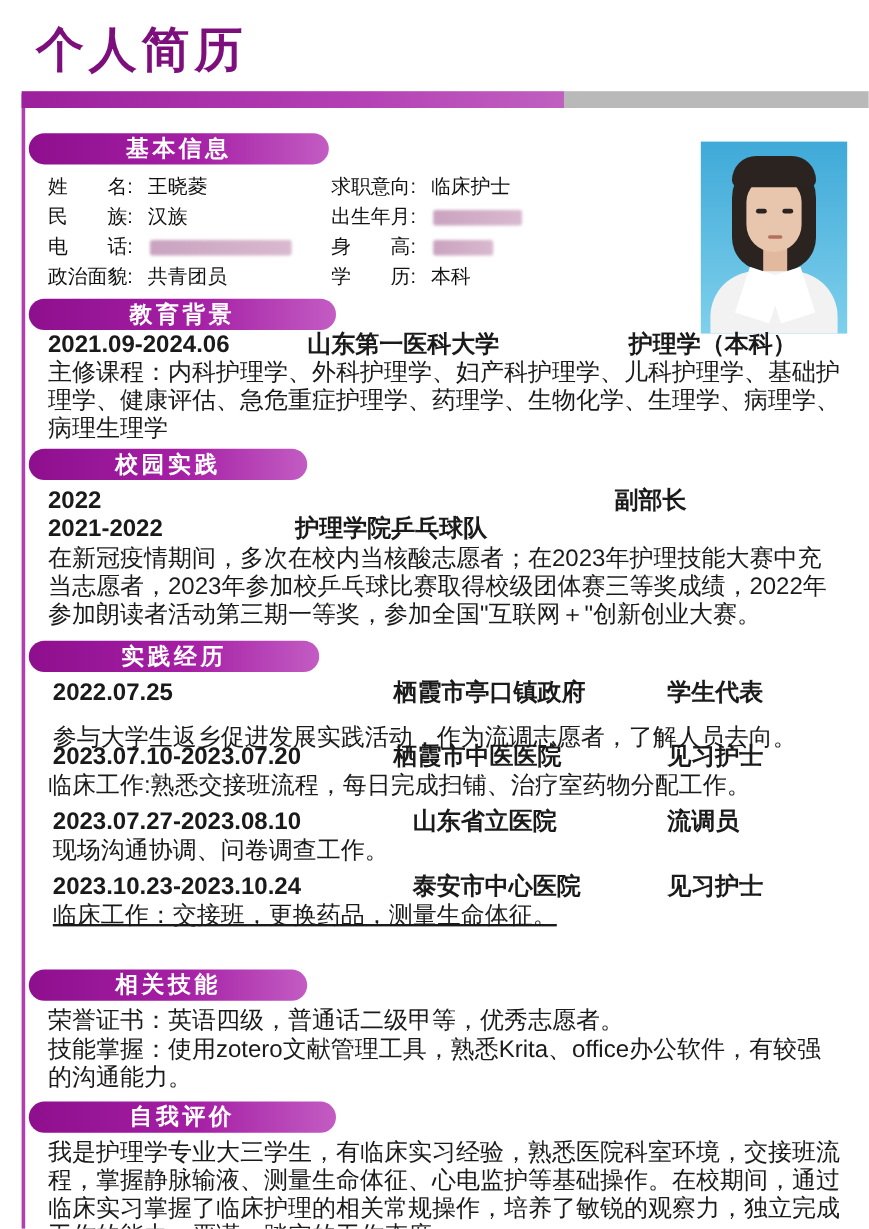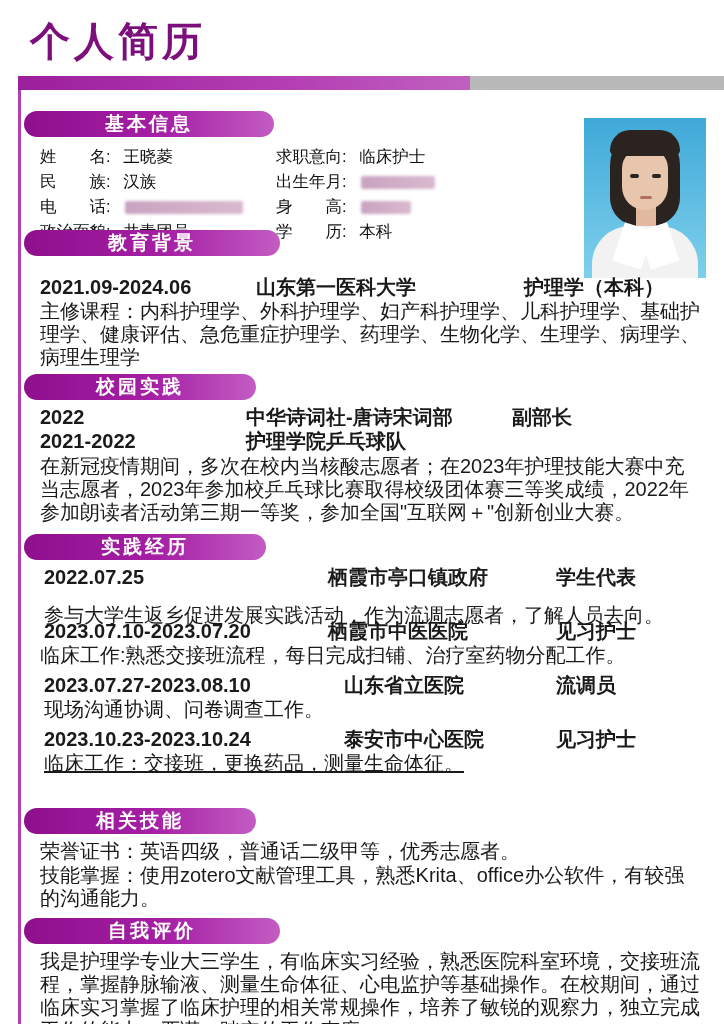--- a/index.html
+++ b/index.html
@@ -123,31 +123,30 @@
   </div>
   <div class="row" style="left:276px;top:194px;">
     <span class="lbl">身　　高:</span>
     <span class="redact" style="width:50px;margin-left:10px;"></span>
   </div>
   <div class="row" style="left:276px;top:219px;">
     <span class="lbl">学　　历:</span>
     <span style="margin-left:8px;">本科</span>
   </div>
 
-  <div class="sec" style="left:24px;top:230px;width:256px;">教育背景</div>
+  <div class="sec" style="left:24px;top:249px;width:256px;">教育背景</div>
 
   <div class="txt b" style="left:40px;top:276px;">2021.09-2024.06</div>
   <div class="txt b" style="left:256px;top:276px;">山东第一医科大学</div>
   <div class="txt b" style="left:524px;top:276px;">护理学（本科）</div>
   <div class="txt" style="left:40px;top:300px;width:664px;">主修课程：内科护理学、外科护理学、妇产科护理学、儿科护理学、基础护理学、健康评估、急危重症护理学、药理学、生物化学、生理学、病理学、病理生理学</div>
 
   <div class="sec" style="left:24px;top:374px;width:232px;">校园实践</div>
 
   <div class="txt b" style="left:40px;top:406px;">2022</div>
-  <div class="txt b" style="left:246px;top:406px;">中华诗词社-唐诗宋词部</div>
   <div class="txt b" style="left:512px;top:406px;">副部长</div>
 
   <div class="txt b" style="left:40px;top:430px;">2021-2022</div>
   <div class="txt b" style="left:246px;top:430px;">护理学院乒乓球队</div>
 
   <div class="txt" style="left:40px;top:455px;width:664px;">在新冠疫情期间，多次在校内当核酸志愿者；在2023年护理技能大赛中充当志愿者，2023年参加校乒乓球比赛取得校级团体赛三等奖成绩，2022年参加朗读者活动第三期一等奖，参加全国"互联网＋"创新创业大赛。</div>
 
   <div class="sec" style="left:24px;top:534px;width:242px;">实践经历</div>
 
   <div class="txt b" style="left:44px;top:566px;">2022.07.25</div>

